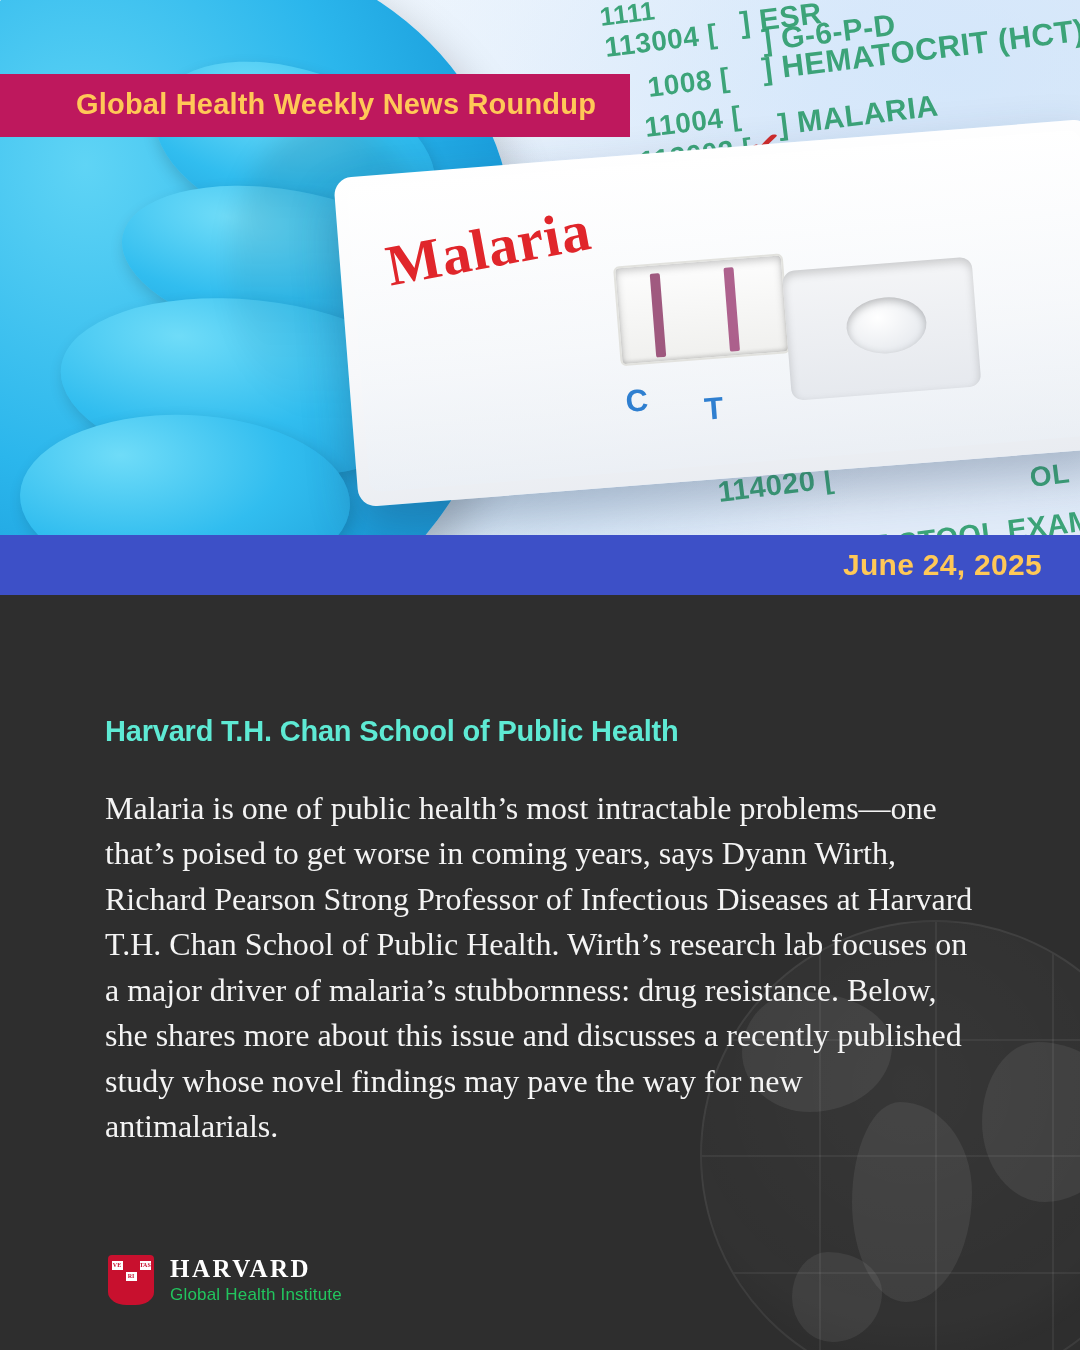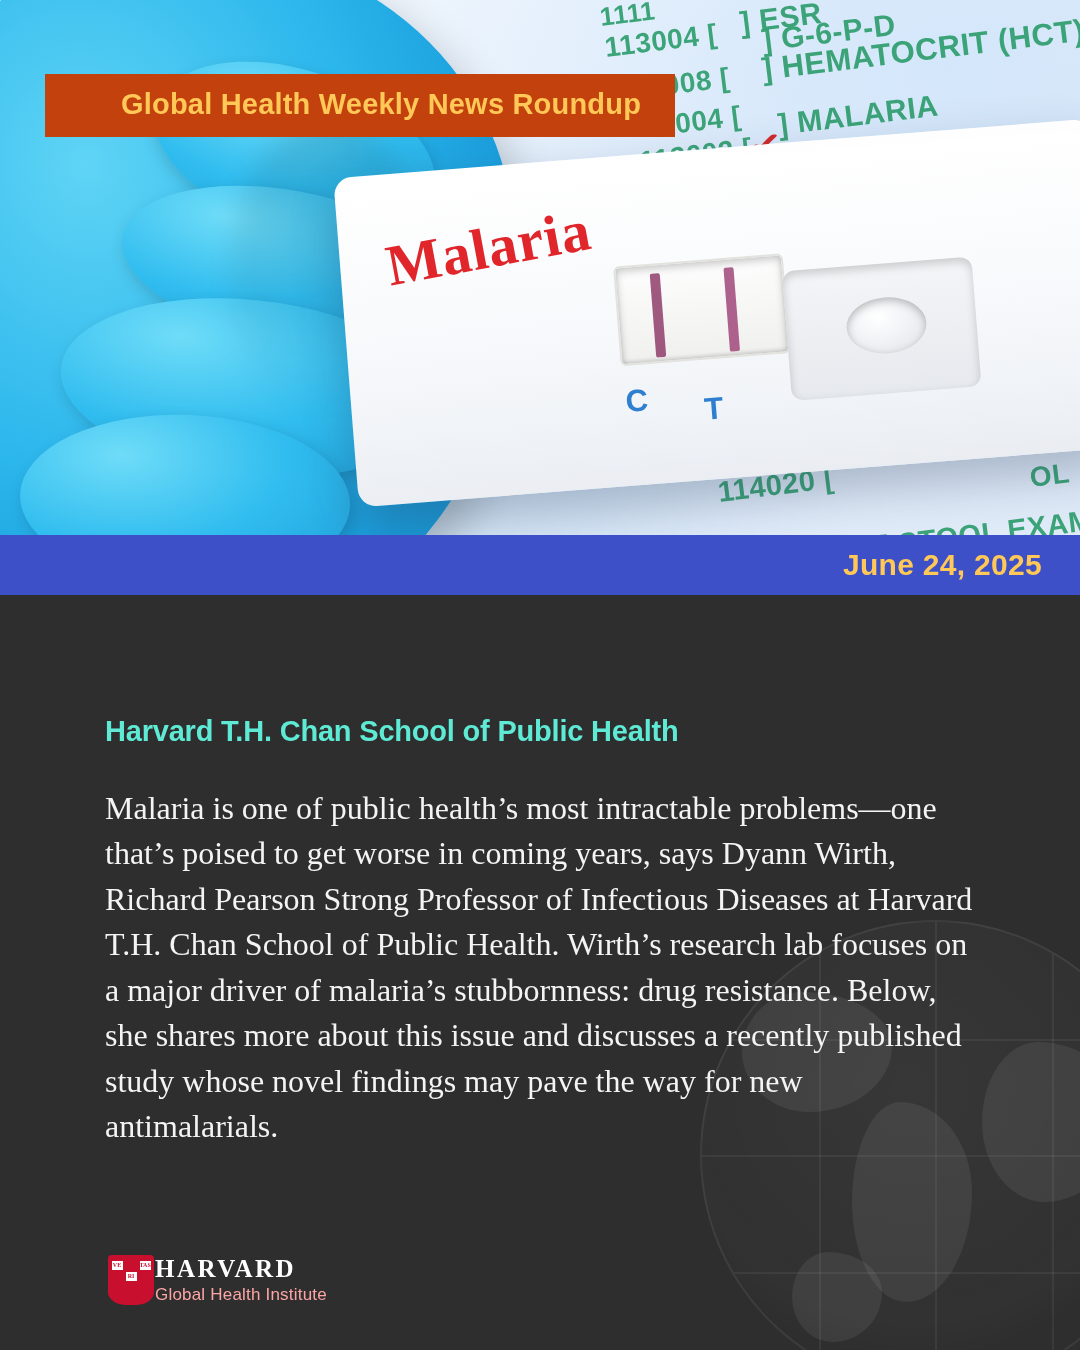--- a/index.html
+++ b/index.html
@@ -118,23 +118,23 @@
   .well {
     position:absolute; left:500px; top:162px; width:80px; height:56px;
     background:radial-gradient(ellipse at 40% 35%, #ffffff, #dfe3e9);
     border-radius:50%;
     box-shadow: inset 0 3px 8px rgba(0,0,0,.25);
   }
 
   
   .title-bar {
     position:absolute; left:0; top:74px;
-    background:#c2410c;
+    background:#be185d;
     padding:14px 34px 16px 76px;
-    display:flex; align-items:center;margin-left:45px;
+    display:flex; align-items:center;
   }
   .title-bar span {
     font-size:29px; font-weight:700; color:#ffc857; letter-spacing:.2px;
   }
   .date-bar {
     position:absolute; left:0; right:0; top:595px;
     height:60px; background:#3d50c7;
     display:flex; align-items:center; justify-content:flex-end;
     padding-right:38px;
     transform:translateY(-60px);
@@ -169,41 +169,41 @@
     font-size:29px; font-weight:700; color:#5eead4; letter-spacing:-.2px;
   }
   .blurb {
     margin-top:38px;
     font-family:"Liberation Serif", serif;
     font-size:32px; line-height:1.42; color:#f4f4f4;
     max-width:880px;
   }
 
   
-  .logo { position:absolute; left:108px; bottom:45px; display:flex; align-items:center; gap:1px; }
+  .logo { position:absolute; left:108px; bottom:45px; display:flex; align-items:center; gap:16px; }
   .shield {
     width:46px; height:50px; background:#c8102e;
     border-radius:4px 4px 40% 40% / 4px 4px 26% 26%;
     position:relative;
     display:flex; align-items:flex-start; justify-content:center;
     padding-top:6px;
   }
   .shield .books { display:flex; gap:3px; }
   .shield .bk {
     width:11px; height:9px; background:#fff; color:#c8102e;
     font-size:6px; font-weight:700; line-height:9px; text-align:center;
     font-family:"Liberation Serif", serif;
   }
   .shield .bk.mid { margin-top:11px; }
   .logo-text .l1 {
     font-family:"Liberation Serif", serif;
     font-size:25px; font-weight:700; color:#ffffff; letter-spacing:2.5px;
   }
   .logo-text .l2 {
-    font-size:17px; color:#fca5a5; letter-spacing:.2px; margin-top:2px;
+    font-size:17px; color:#22c55e; letter-spacing:.2px; margin-top:2px;
   }
 </style>
 </head>
 <body>
 
 <div class="card">
 
   <div class="hero">
     <div class="paper"></div>
 

